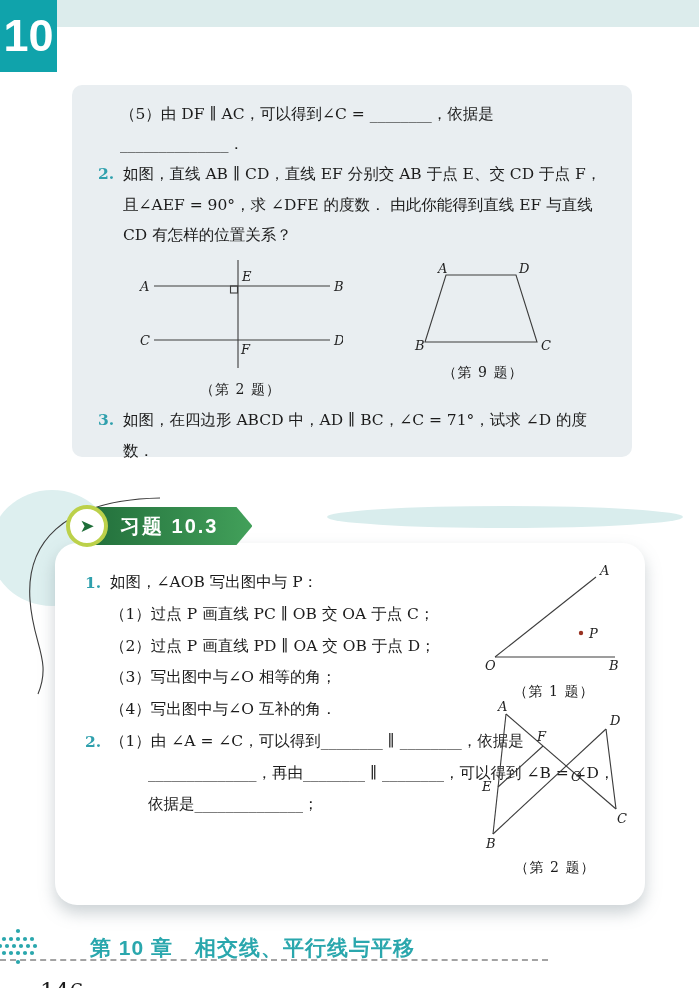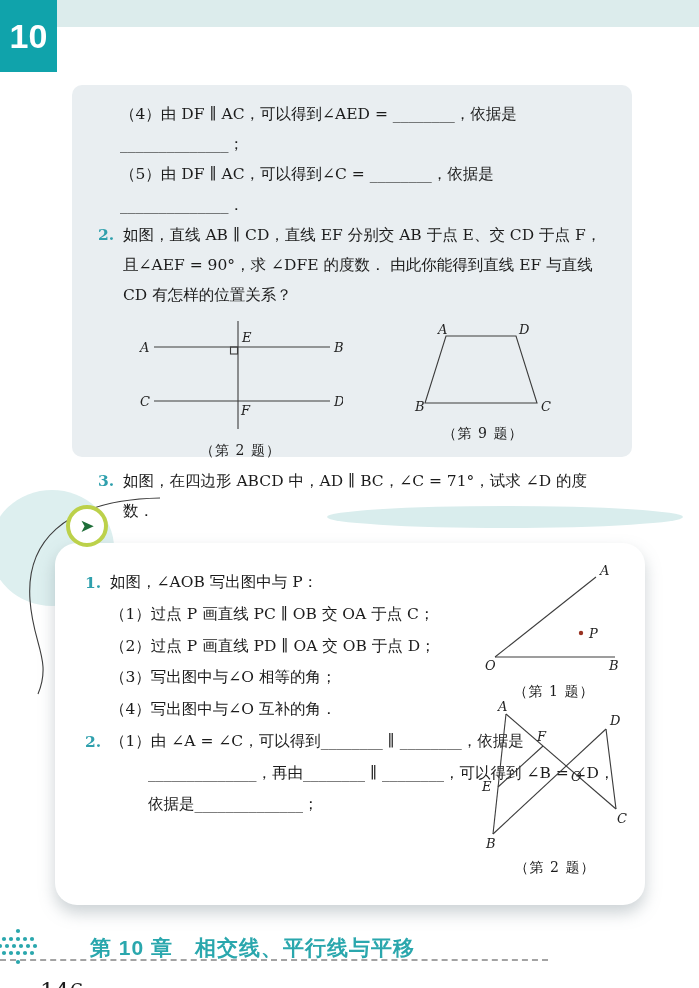--- a/index.html
+++ b/index.html
@@ -1,21 +1,21 @@
 <!DOCTYPE html>
 <html><head>
 <meta charset="utf-8">
 <style>
   html,body { margin:0; padding:0; background:#ffffff; }
   .page { position:relative; width:699px; height:988px; background:#ffffff; overflow:hidden;
           font-family:"DejaVu Serif","Liberation Serif",serif; color:#1b1b1b; }
 
   
   .badge { position:absolute; left:0; top:0; width:57px; height:72px; background:#10a3ab;
-           color:#ffffff; font-family:"Liberation Sans",sans-serif; font-weight:bold; font-size:34px;
+           color:#ffffff; font-family:"Liberation Sans",sans-serif; font-weight:bold; font-size:45px;
            display:flex; align-items:center; justify-content:center; }
   .top-strip { position:absolute; left:57px; top:0; width:642px; height:27px; background:#dcecec; }
 
   
   .card1 { position:absolute; left:72px; top:85px; width:560px; height:372px; background:#e9eef1;
            border-radius:10px; box-sizing:border-box; padding:14px 26px 10px 26px;
            font-size:15.5px; line-height:1.95; }
   .fill-line { margin-left:22px; }
   .problem { display:flex; }
   .pnum { flex:none; width:25px; color:#2fa0ad; font-weight:bold; }
@@ -62,21 +62,20 @@
 </style>
 </head>
 <body>
 
 <div class="page">
 
   <div class="badge">10</div>
   <div class="top-strip"></div>
 
   <div class="card1">
-    <div class="fill-line">（4）由 DF ∥ AC，可以得到∠AED = ________，依据是______________；</div>
     <div class="fill-line">（5）由 DF ∥ AC，可以得到∠C = ________，依据是______________．</div>
 
     <div class="problem">
       <span class="pnum">2.</span>
       <span class="ptext">如图，直线 AB ∥ CD，直线 EF 分别交 AB 于点 E、交 CD 于点 F，且∠AEF = 90°，求 ∠DFE 的度数． 由此你能得到直线 EF 与直线 CD 有怎样的位置关系？</span>
     </div>
 
     <div class="figs-row">
       <div class="fig">
         <svg width="205" height="118" viewBox="0 0 205 118">
@@ -112,20 +111,21 @@
   </div>
 
   <svg class="decor" width="699" height="988">
     <ellipse cx="505" cy="517" rx="178" ry="11" fill="#d9eded" stroke="none"></ellipse>
     <ellipse cx="52" cy="548" rx="62" ry="58" fill="#ddefef" stroke="none"></ellipse>
     <path d="M 160 498 C 60 500, 26 545, 30 600 C 33 645, 52 660, 38 694" stroke="#c2e2e4" stroke-width="5" fill="none"></path>
   </svg>
 
   <div class="banner">
     <div class="banner-circle">➤</div>
+    <div class="banner-flag">习题 10.3</div>
   </div>
 
   <div class="card2">
     <div class="problem">
       <span class="pnum">1.</span>
       <div class="ptext p-narrow">
         <div>如图，∠AOB 写出图中与 P：</div>
         <div class="part">（1）过点 P 画直线 PC ∥ OB 交 OA 于点 C；</div>
         <div class="part">（2）过点 P 画直线 PD ∥ OA 交 OB 于点 D；</div>
         <div class="part">（3）写出图中与∠O 相等的角；</div>

